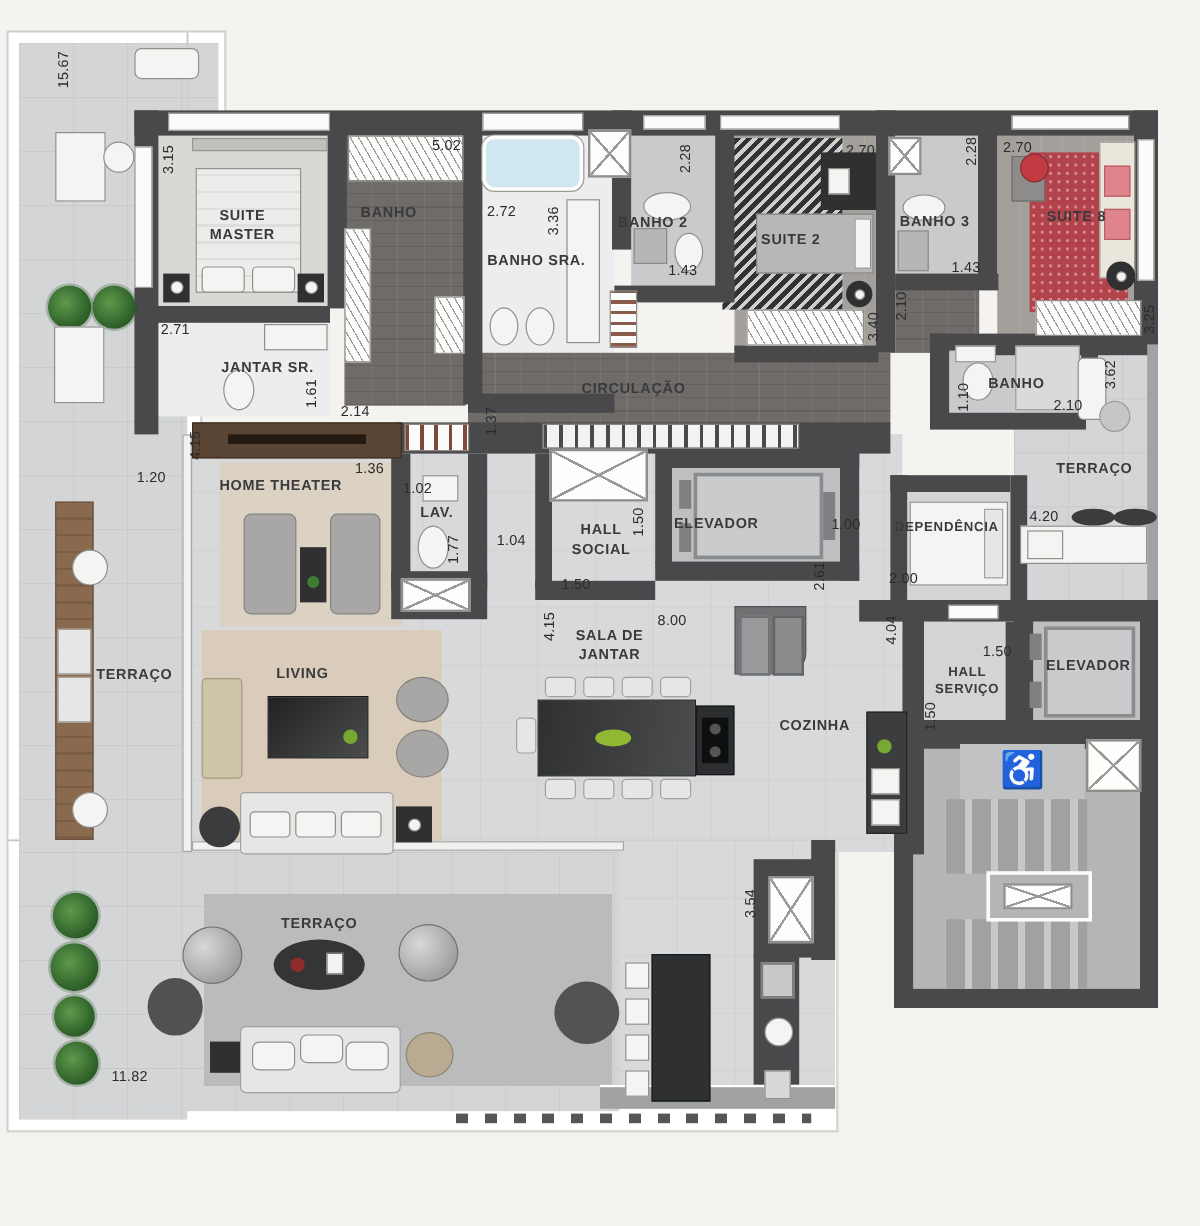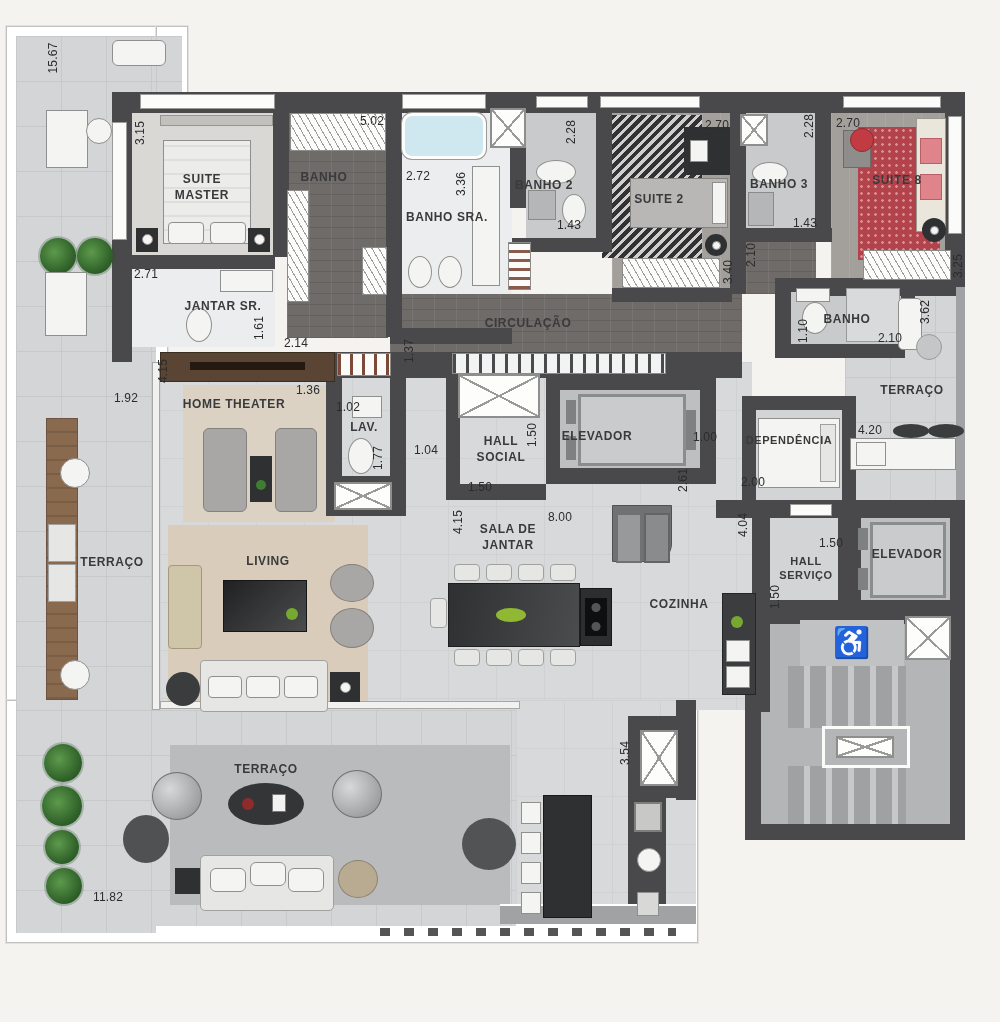--- a/index.html
+++ b/index.html
@@ -318,21 +318,21 @@
   <div class="rl" style="left:223px;top:307px;">JANTAR SR.</div>
   <div class="rl" style="left:234px;top:405px;">HOME THEATER</div>
   <div class="rl" style="left:364px;top:428px;">LAV.</div>
   <div class="rl" style="left:501px;top:450px;">HALL
 SOCIAL</div>
   <div class="rl" style="left:597px;top:437px;">ELEVADOR</div>
   <div class="rl" style="left:847px;top:320px;">BANHO</div>
   <div class="rl" style="left:912px;top:391px;">TERRAÇO</div>
   <div class="rl" style="left:789px;top:440px;font-size:11px;">DEPENDÊNCIA</div>
   <div class="rl" style="left:112px;top:563px;">TERRAÇO</div>
-  <div class="rl" style="left:268px;top:562px;">LIVING</div>
+  <div class="rl" style="left:252px;top:562px;">LIVING</div>
   <div class="rl" style="left:508px;top:538px;">SALA DE
 JANTAR</div>
   <div class="rl" style="left:679px;top:605px;">COZINHA</div>
   <div class="rl" style="left:806px;top:568px;font-size:11px;">HALL
 SERVIÇO</div>
   <div class="rl" style="left:907px;top:555px;">ELEVADOR</div>
   <div class="rl" style="left:266px;top:770px;">TERRAÇO</div>
 
   <span class="dim v" style="left:53px;top:58px;">15.67</span>
   <span class="dim v" style="left:140px;top:133px;">3.15</span>
@@ -347,21 +347,21 @@
   <span class="dim v" style="left:809px;top:126px;">2.28</span>
   <span class="dim" style="left:805px;top:223px;">1.43</span>
   <span class="dim" style="left:848px;top:123px;">2.70</span>
   <span class="dim v" style="left:958px;top:266px;">3.25</span>
   <span class="dim v" style="left:751px;top:255px;">2.10</span>
   <span class="dim v" style="left:259px;top:328px;">1.61</span>
   <span class="dim" style="left:296px;top:343px;">2.14</span>
   <span class="dim v" style="left:409px;top:351px;">1.37</span>
   <span class="dim v" style="left:163px;top:371px;">4.15</span>
   <span class="dim" style="left:308px;top:390px;">1.36</span>
-  <span class="dim" style="left:126px;top:398px;">1.92</span>
+  <span class="dim" style="left:126px;top:398px;">1.20</span>
   <span class="dim" style="left:348px;top:407px;">1.02</span>
   <span class="dim v" style="left:378px;top:458px;">1.77</span>
   <span class="dim" style="left:426px;top:450px;">1.04</span>
   <span class="dim v" style="left:532px;top:435px;">1.50</span>
   <span class="dim" style="left:480px;top:487px;">1.50</span>
   <span class="dim" style="left:705px;top:437px;">1.00</span>
   <span class="dim v" style="left:683px;top:480px;">2.61</span>
   <span class="dim" style="left:753px;top:482px;">2.00</span>
   <span class="dim v" style="left:803px;top:331px;">1.10</span>
   <span class="dim" style="left:890px;top:338px;">2.10</span>

